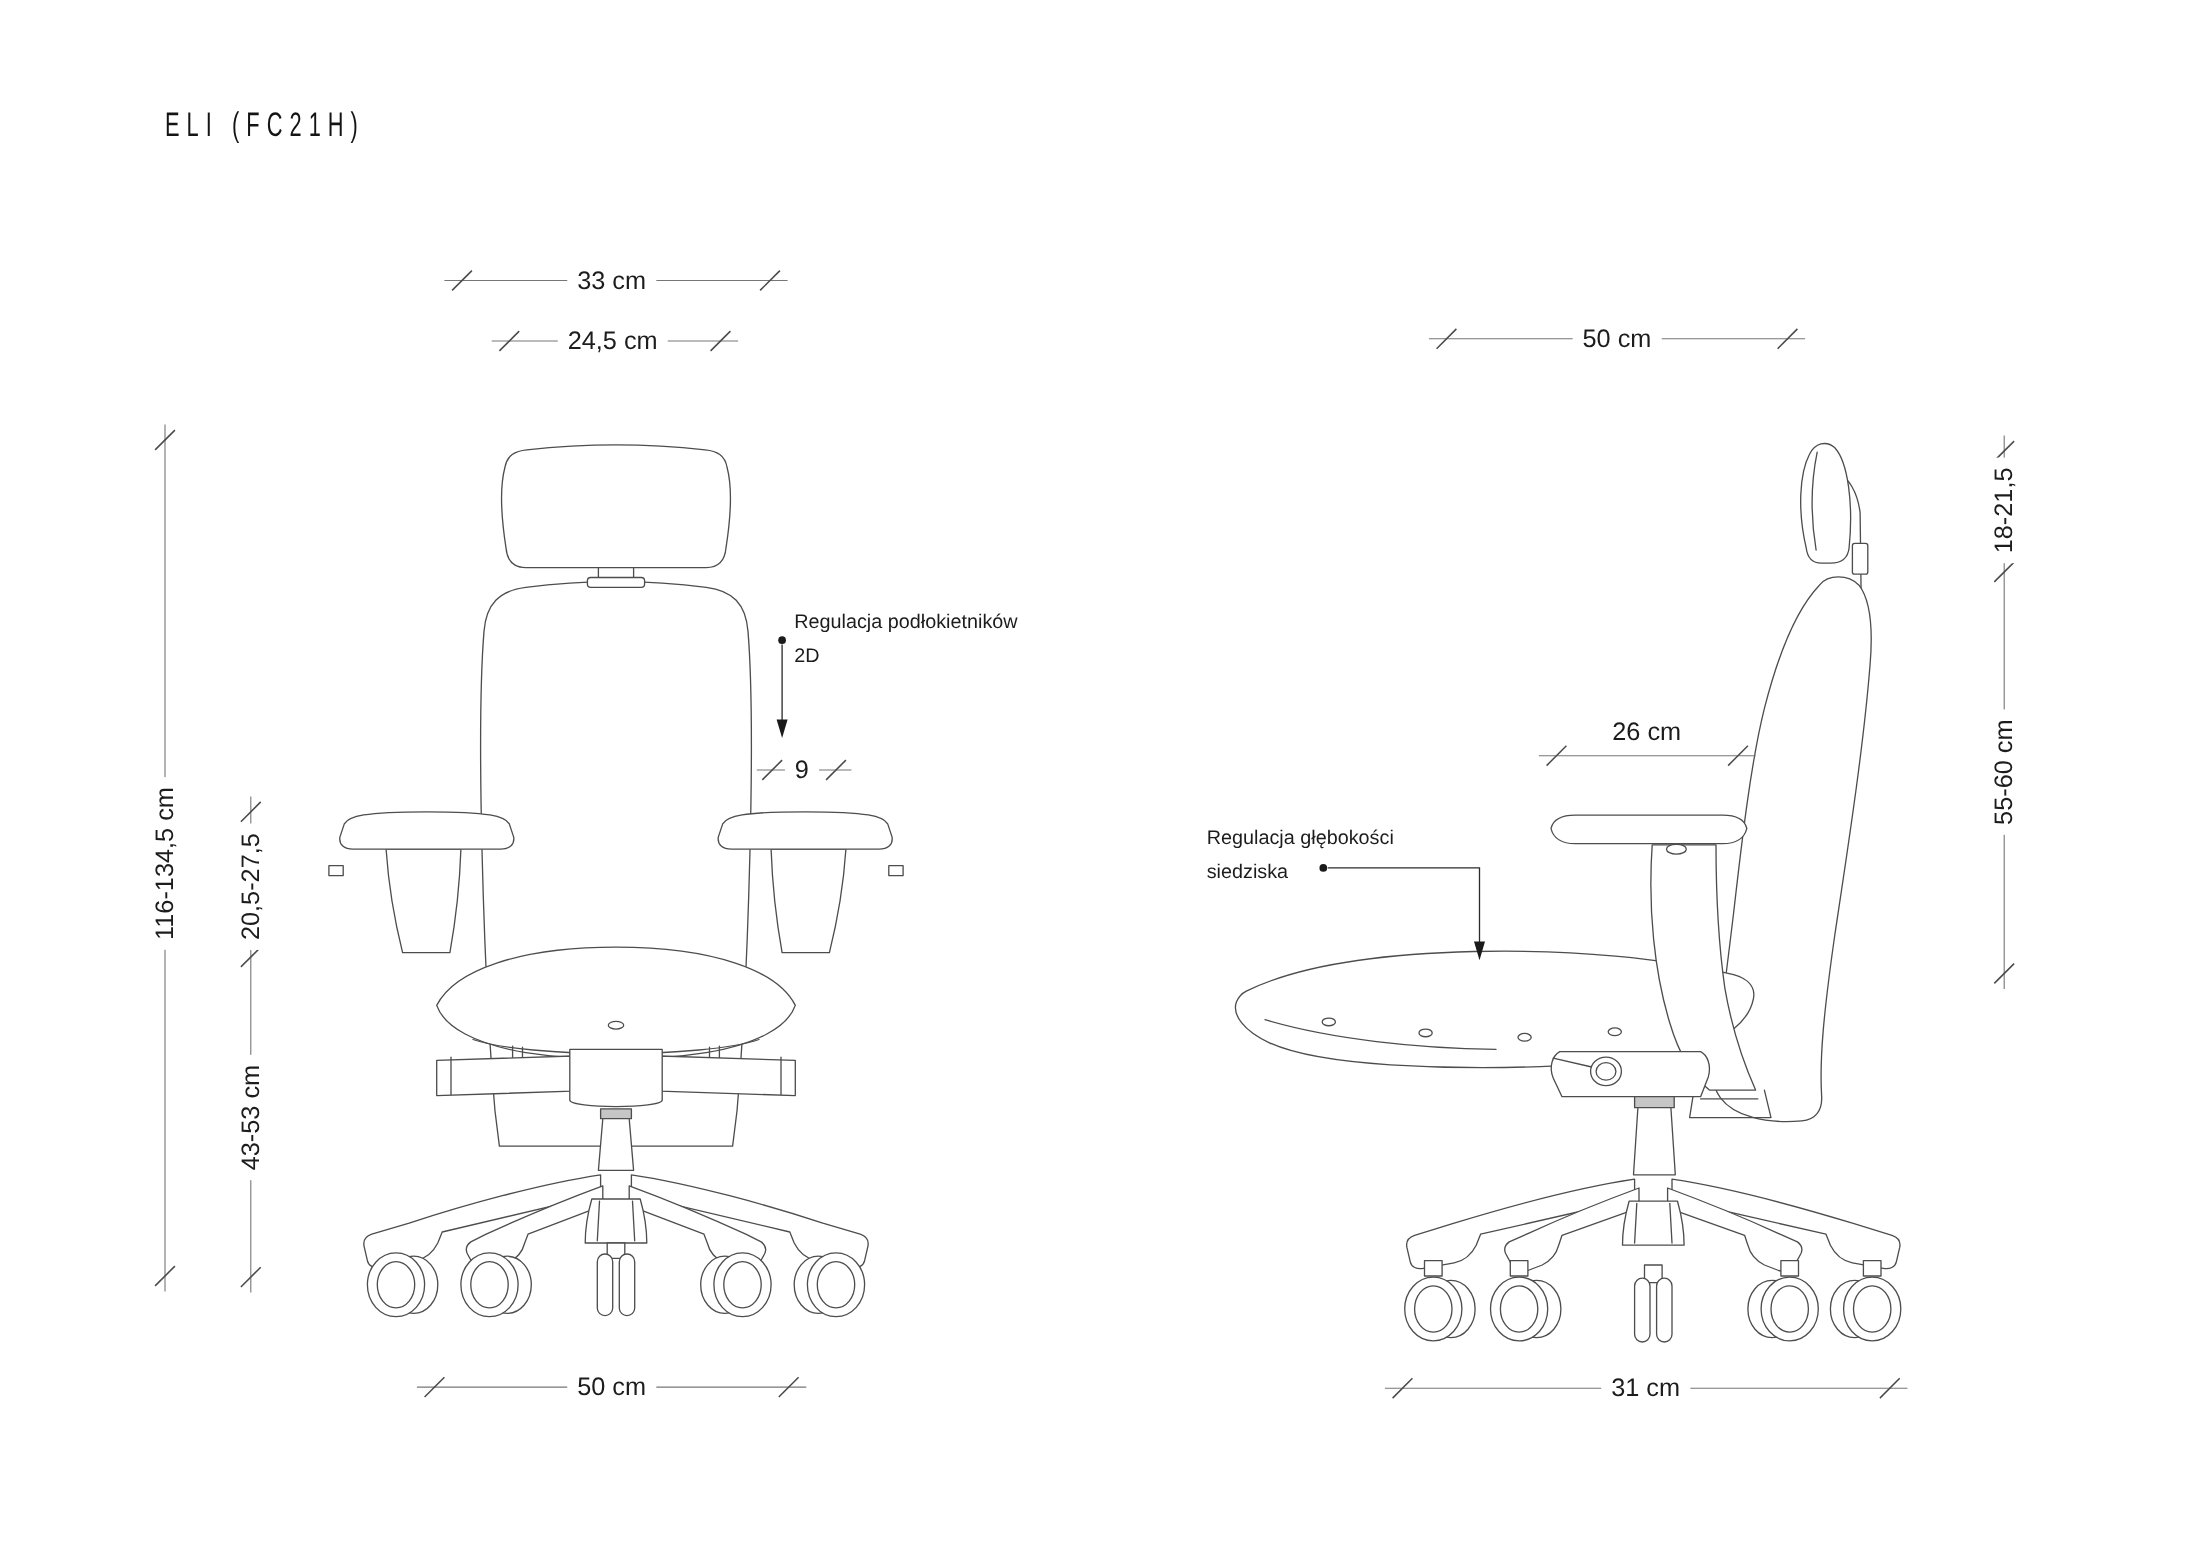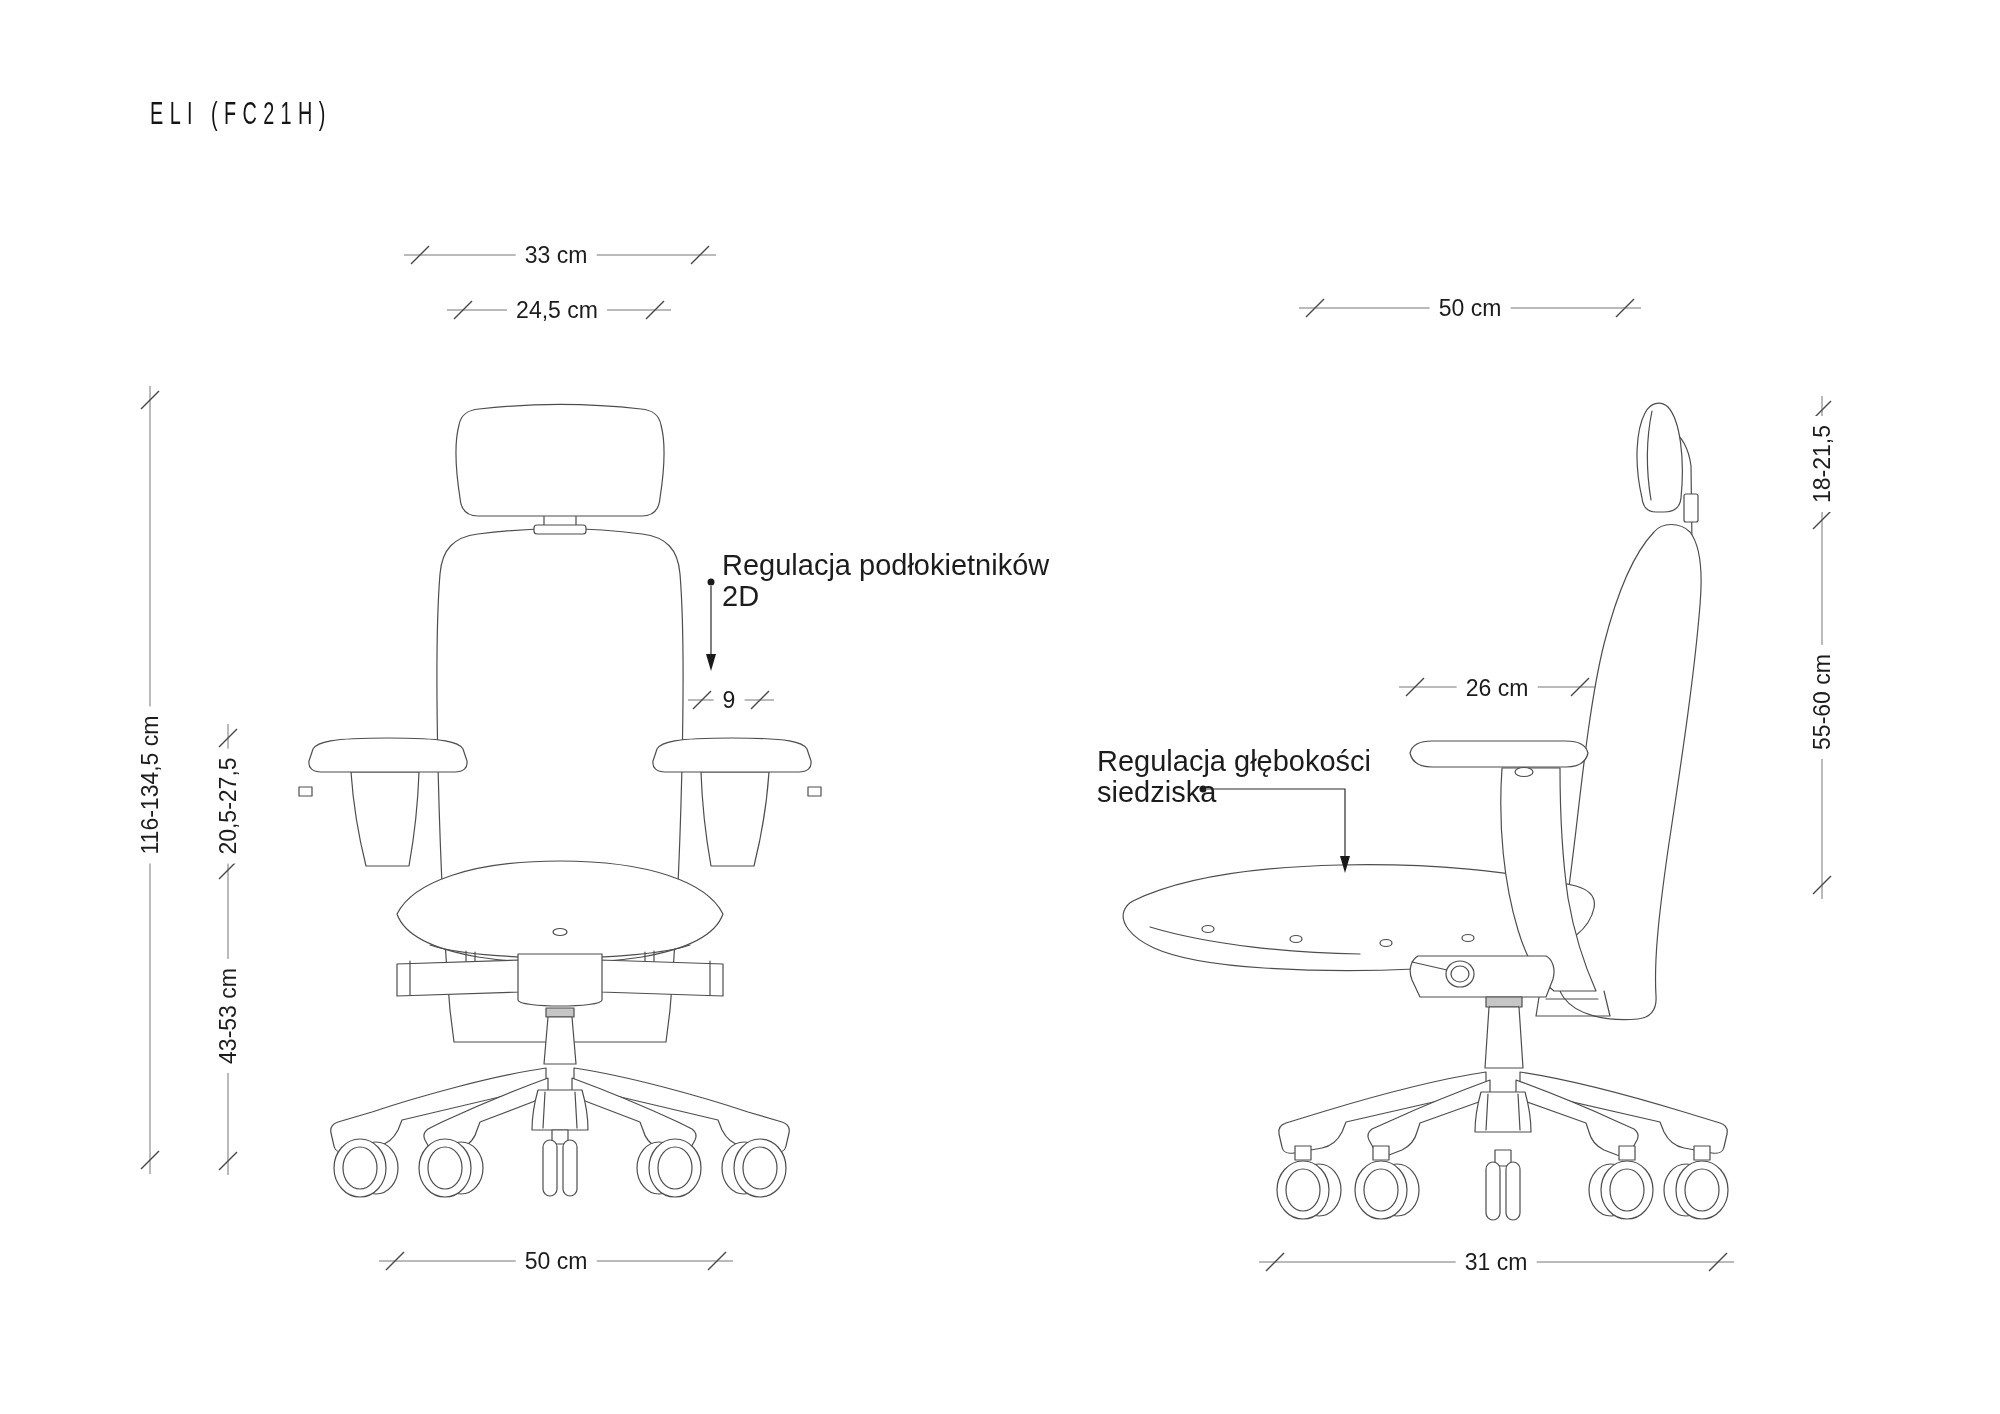--- a/index.html
+++ b/index.html
@@ -12,21 +12,21 @@
   .dim{stroke:#767676;stroke-width:1;}
   .tick{stroke:#4a4a4a;stroke-width:1.4;}
   .leader{stroke:#2b2b2b;stroke-width:1.2;fill:none;}
   .ldot{fill:#1a1a1a;}
   .larrow{fill:#1a1a1a;stroke:none;}
   .title{position:absolute;left:150px;top:96px;font-size:31px;font-weight:500;color:#141414;
          letter-spacing:10px;transform:scaleX(0.64);transform-origin:0 50%;white-space:nowrap;}
   .dl{position:absolute;font-size:23px;color:#1c1c1c;background:#ffffff;padding:0 9px;
       white-space:nowrap;transform:translate(-50%,-50%);}
   .dl.v{transform:translate(-50%,-50%) rotate(-90deg);}
-  .note{position:absolute;font-size:29px;color:#1c1c1c;line-height:31px;white-space:nowrap;}
+  .note{position:absolute;font-size:18px;color:#1c1c1c;line-height:31px;white-space:nowrap;}
 </style>
 </head>
 <body>
 
 <div id="canvas">
 
   <svg id="art" width="2000" height="1414" viewBox="0 0 2000 1414">
 
     <g class="chair">
 
@@ -214,21 +214,21 @@
   <div class="dl" style="left:557px;top:310px;">24,5 cm</div>
   <div class="dl v" style="left:150px;top:785px;">116-134,5 cm</div>
   <div class="dl v" style="left:228px;top:806px;">20,5-27,5</div>
   <div class="dl v" style="left:228px;top:1016px;">43-53 cm</div>
   <div class="dl" style="left:729px;top:700px;">9</div>
   <div class="dl" style="left:556px;top:1261px;">50 cm</div>
 
   <div class="dl" style="left:1470px;top:308px;">50 cm</div>
   <div class="dl v" style="left:1822px;top:464px;">18-21,5</div>
   <div class="dl v" style="left:1822px;top:702px;">55-60 cm</div>
-  <div class="dl" style="left:1497px;top:688px;">26 cm</div>
+  <div class="dl" style="left:1497px;top:665px;">26 cm</div>
   <div class="dl" style="left:1496px;top:1262px;">31 cm</div>
 
   <div class="note" style="left:722px;top:550px;">
     <div>Regulacja podłokietników</div>
     <div>2D</div>
   </div>
   <div class="note" style="left:1097px;top:746px;">
     <div>Regulacja głębokości</div>
     <div>siedziska</div>
   </div>

